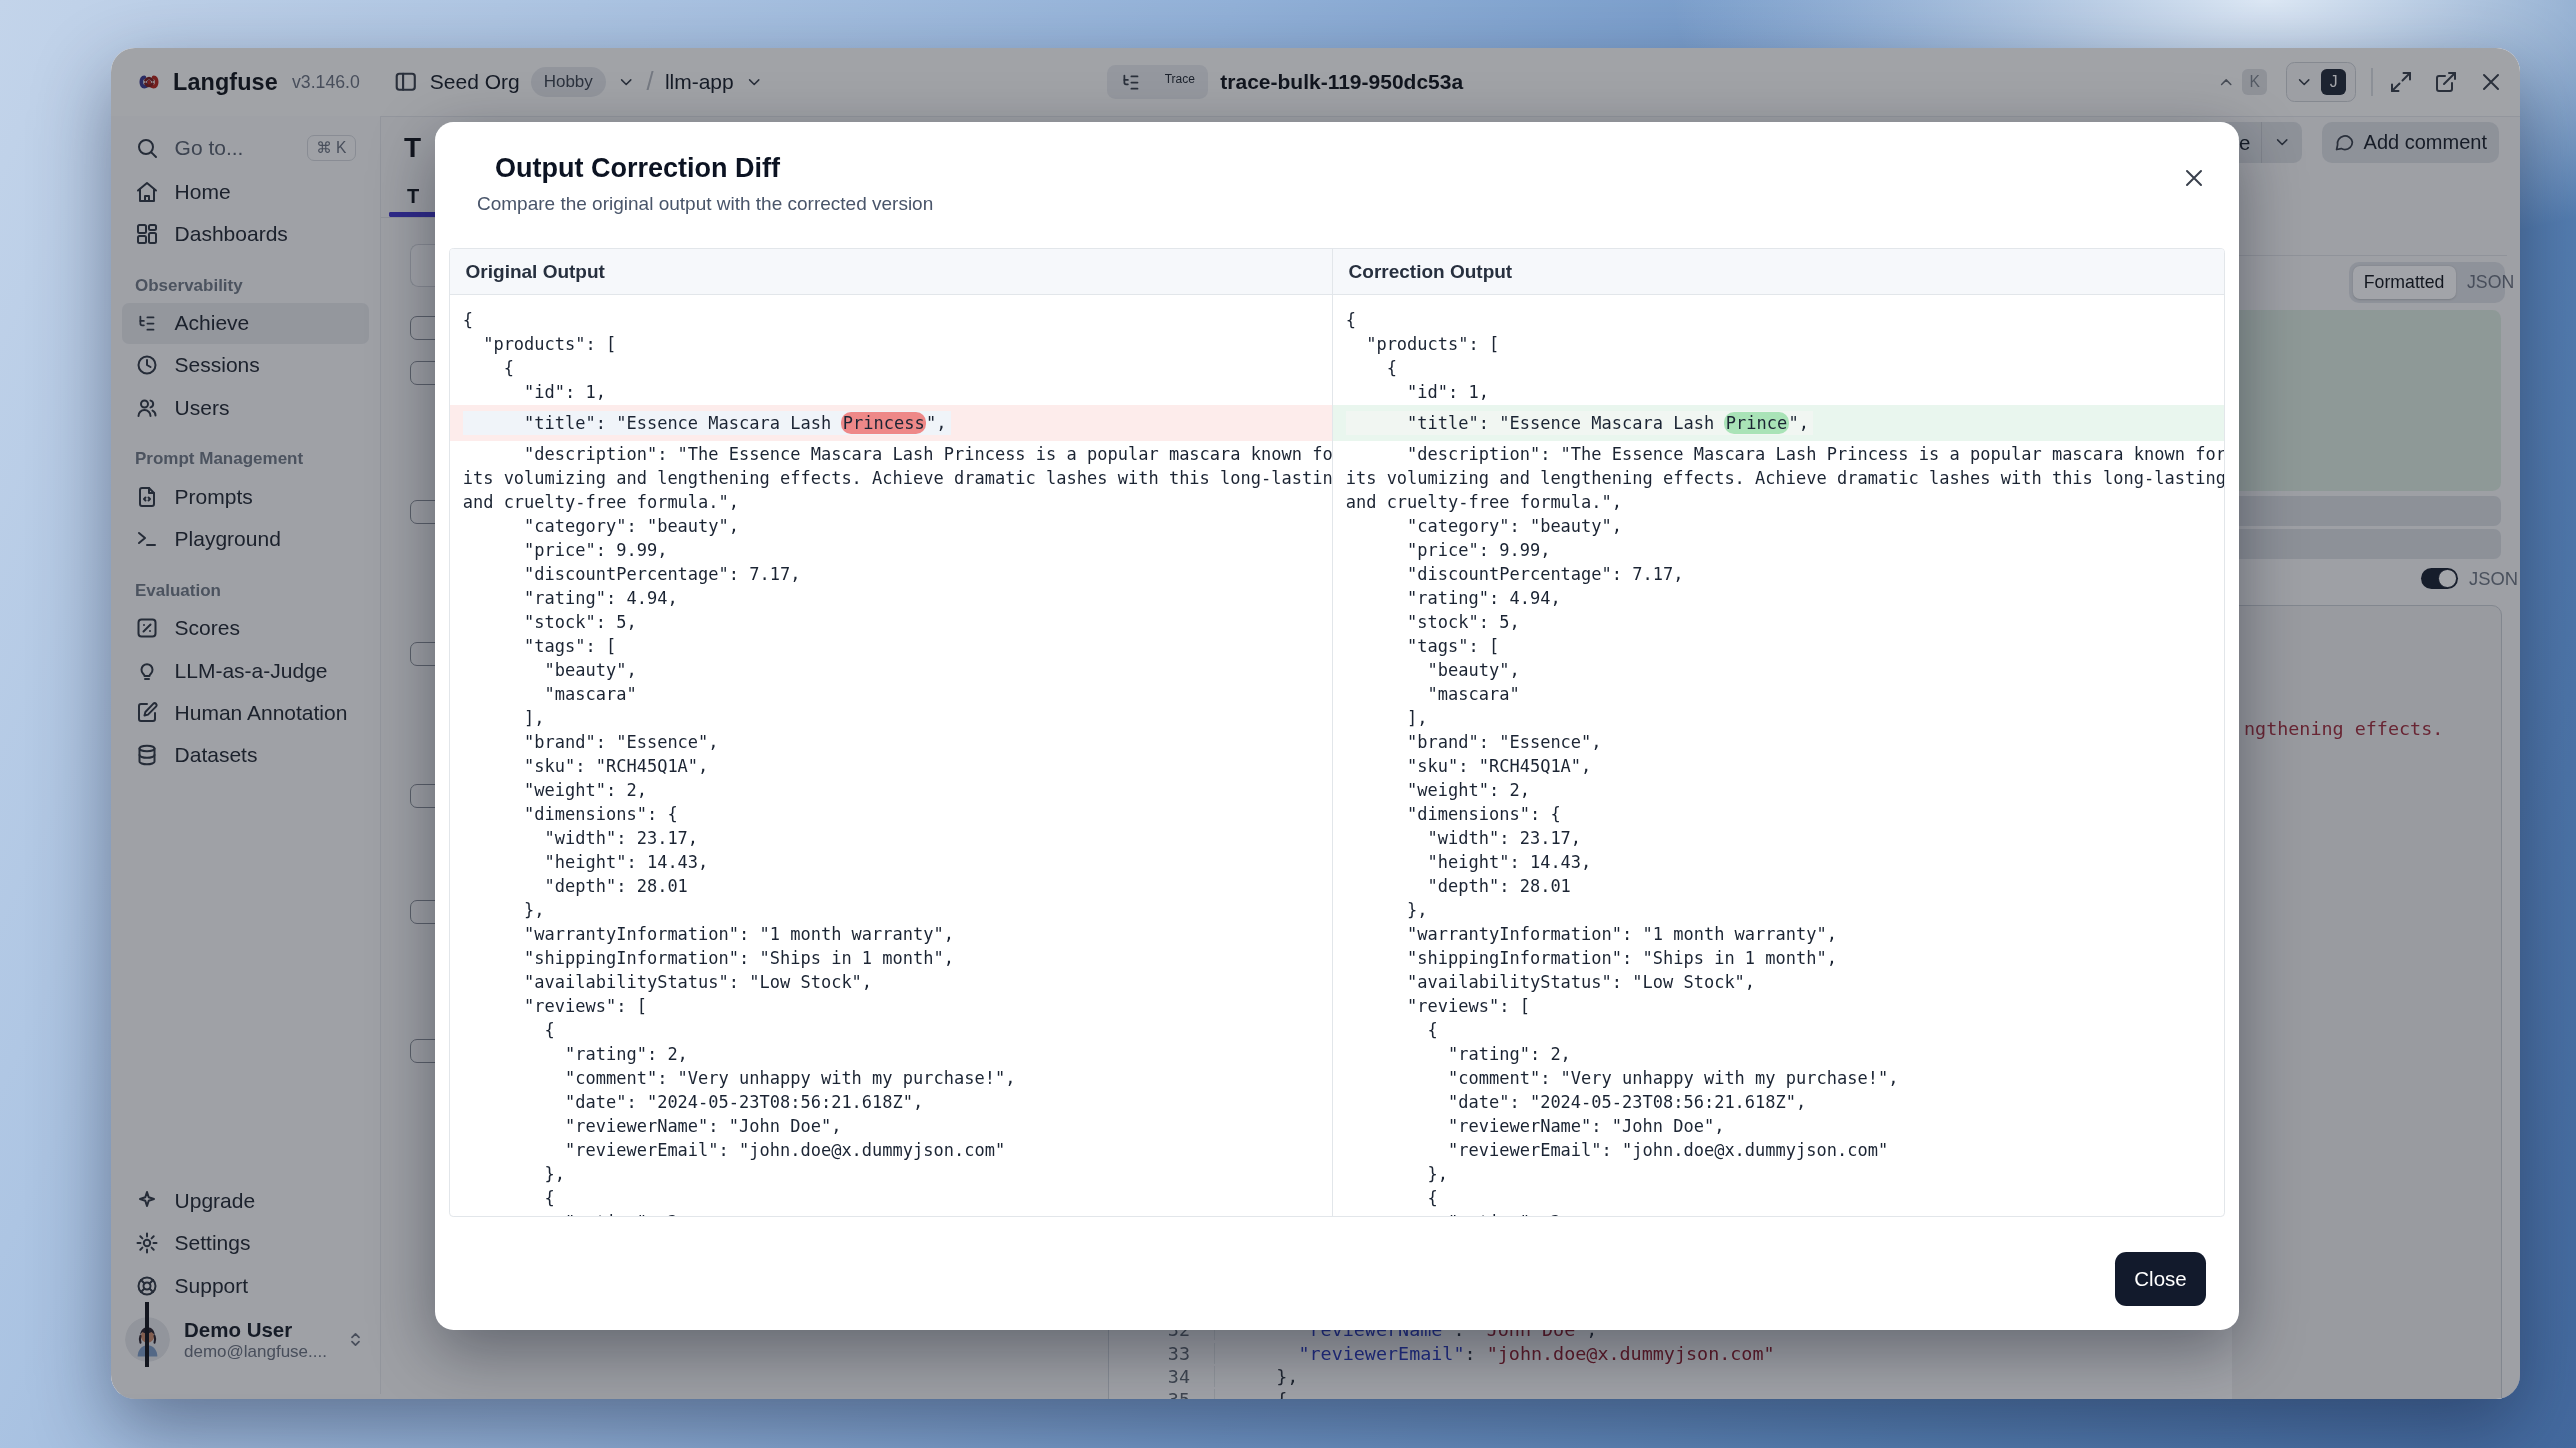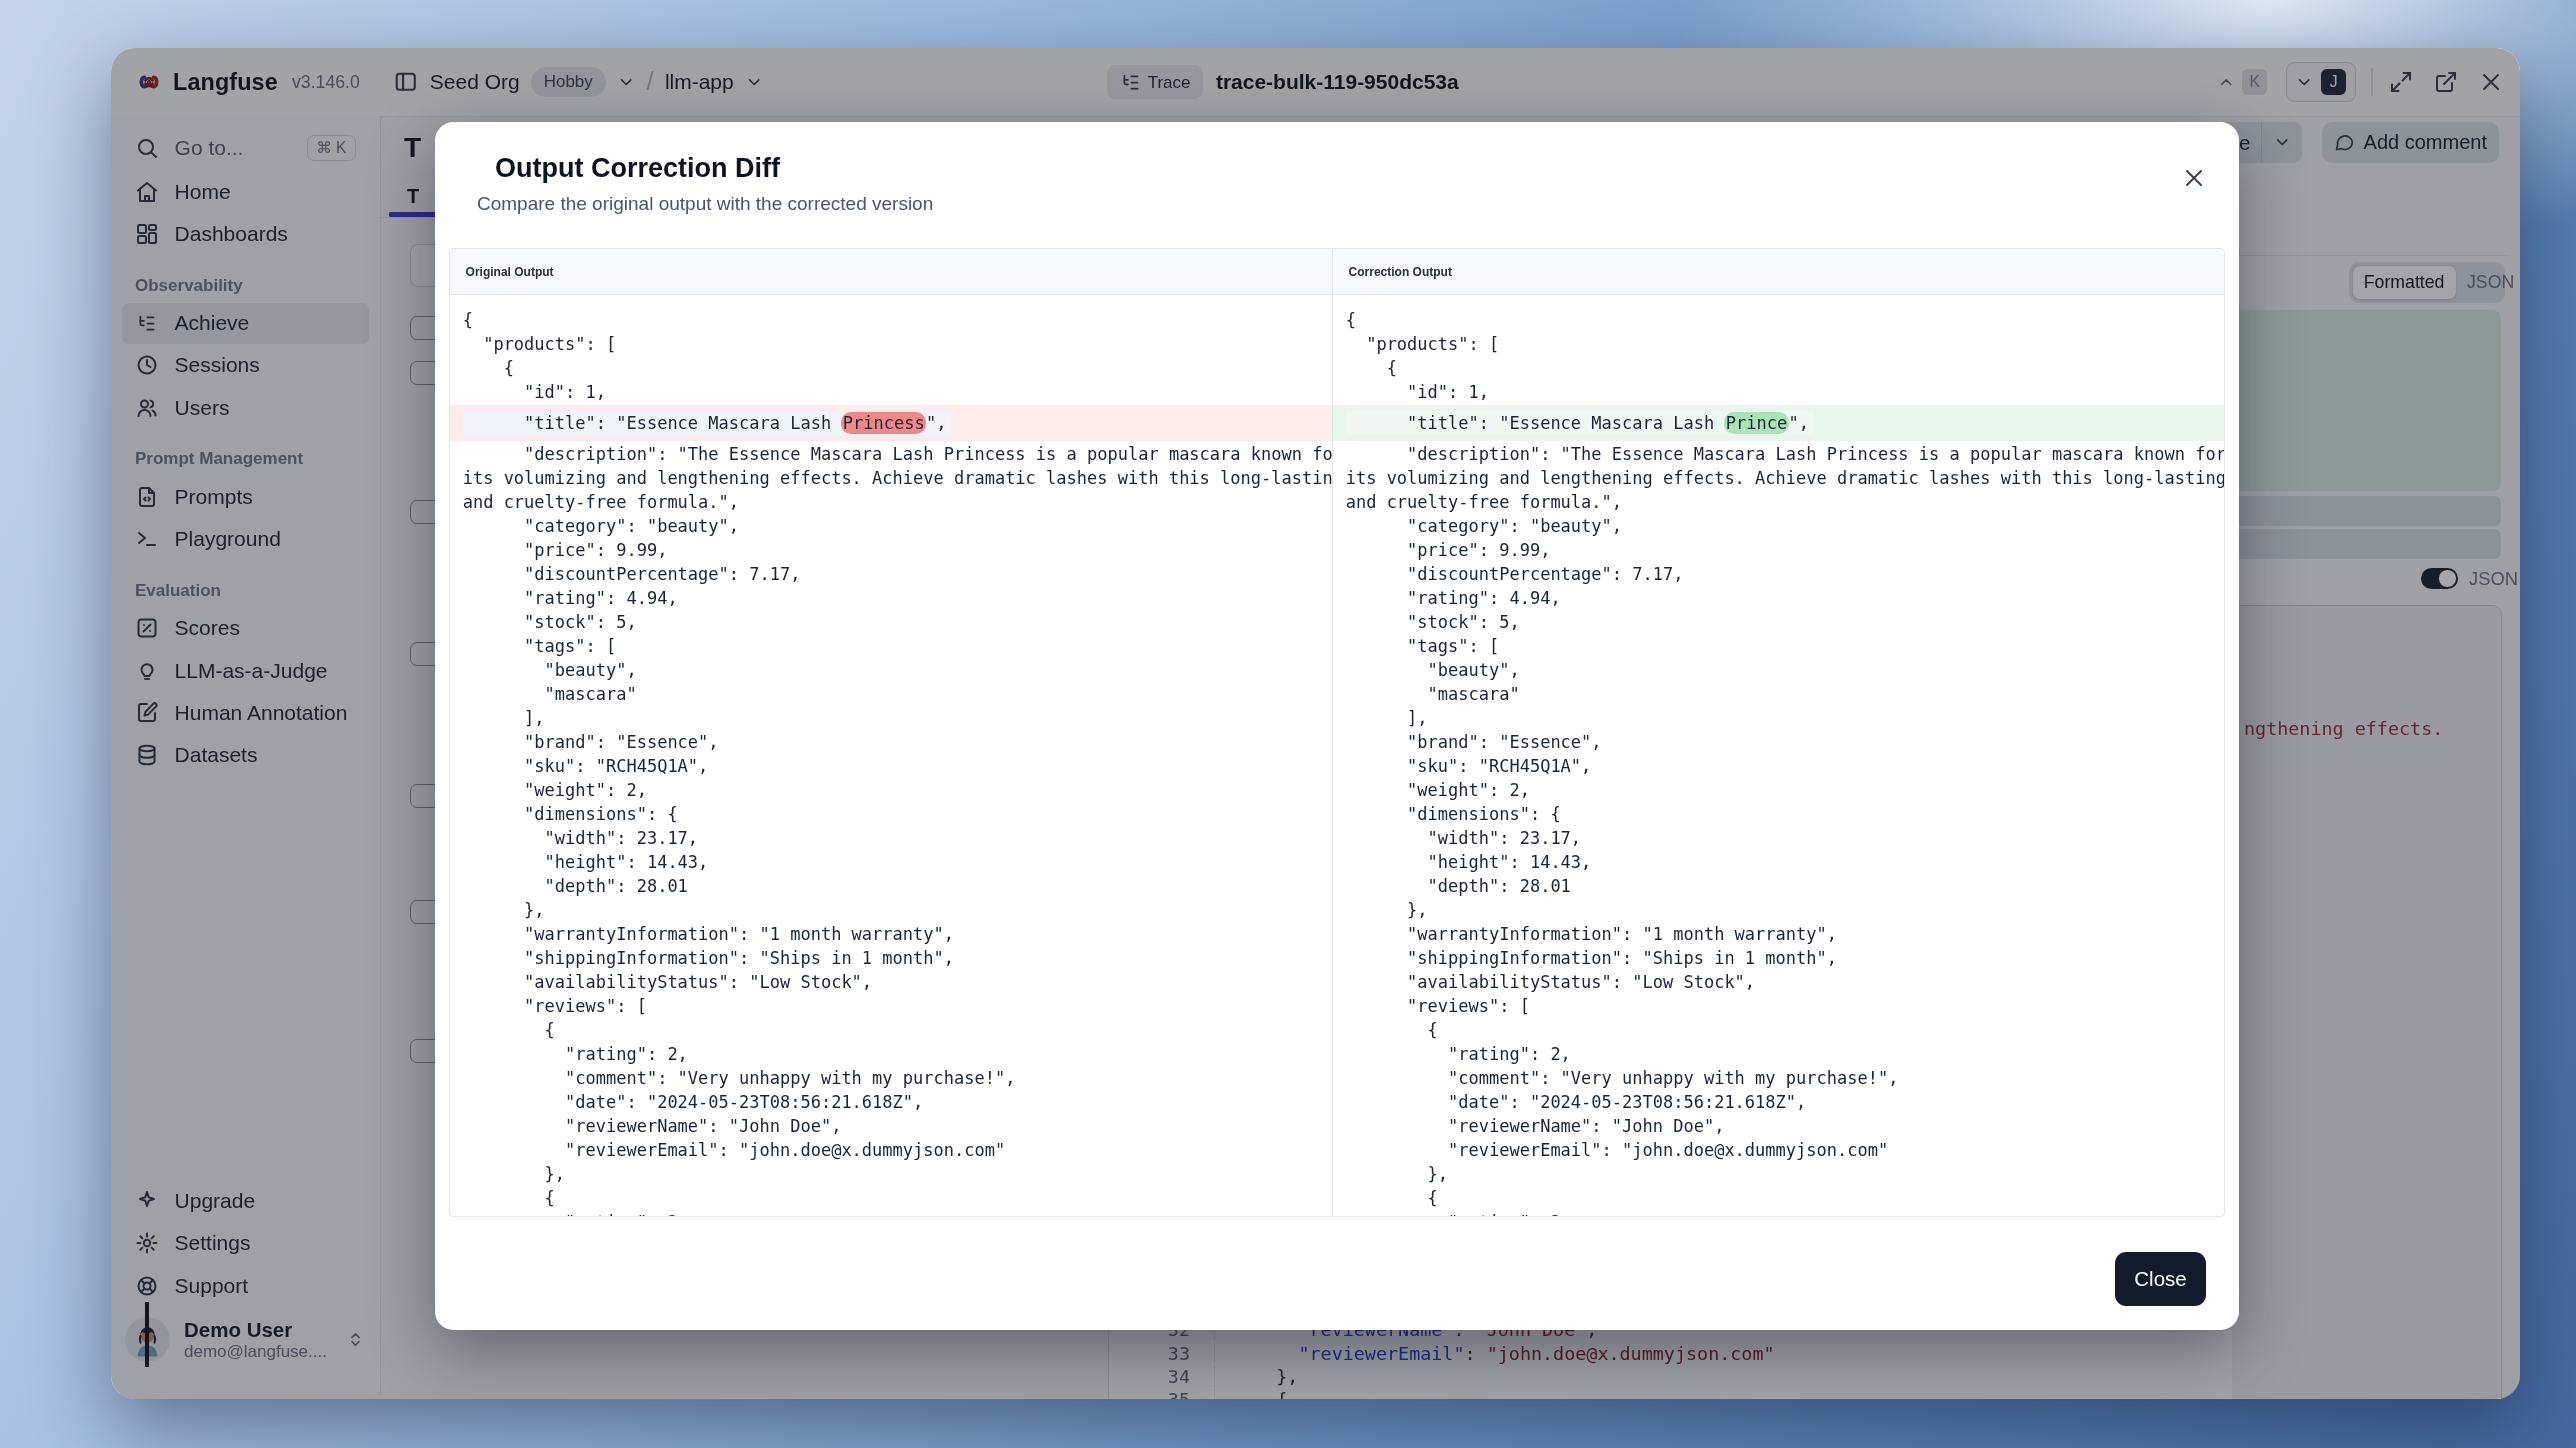--- a/index.html
+++ b/index.html
@@ -16,21 +16,21 @@
   .brand{left:24px;gap:10px}
   .brand b{font-size:23.4px;color:#14181f;letter-spacing:0.1px}
   .version{font-size:17.7px;color:#6b7280;margin-left:4.2px}
   .crumbs{left:282px;gap:11.3px}
   .icon{display:inline-flex;align-items:center;justify-content:center;color:#3a414d}
   .icon svg{display:block}
   .orgname,.projname{font-size:21px;color:#1b212c}
   .planbadge{background:#e2e4e9;border-radius:707px;padding:5px 12.7px;font-size:17px;color:#3f4652}
   .slash{font-size:25.5px;color:#b3b7be;font-weight:300;transform:translateY(-1.4px)}
   .tracegrp{left:996px;gap:12.7px}
-  .tracebadge{display:flex;align-items:flex-end;gap:7px;background:#e7e9ed;border-radius:8.5px;padding:6.4px 12.7px;font-size:17px;color:#252b36}
+  .tracebadge{display:flex;align-items:flex-start;gap:24px;background:#e7e9ed;border-radius:8.5px;padding:6.4px 12.7px;font-size:12px;color:#252b36}
   .tracetitle{font-size:21px;font-weight:600;color:#14181f}
   .tbright{display:flex;align-items:center;gap:10px}
   .navbtn{display:flex;align-items:center;gap:7px;height:38px;padding:0 8.5px;border-radius:8.5px}
   .navbtn.bordered{border:1.4px solid #cdd0d6;background:#f4f4f6}
   .key{width:25.5px;height:25.5px;border-radius:5.7px;display:flex;align-items:center;justify-content:center;font-size:15.6px}
   .key.light{background:#d4d7dc;color:#565e6a}
   .key.dark{background:#252c3a;color:#fff}
   .tb-divider{width:1.4px;height:28px;background:#d9dbe0;margin:0 5.7px}
   
   .sidebar{position:absolute;left:0;top:68px;bottom:5px;width:270px;background:#f7f7f9;border-right:0.7px solid #e4e6ea;z-index:2;display:flex;flex-direction:column;padding:10px 0 16px 0;box-sizing:border-box}
@@ -77,21 +77,21 @@
   .codeline pre{margin:0;font-family:inherit;white-space:pre}
   .c-key{color:#2d3bbf}.c-string{color:#8f1d2e}.c-plain{color:#2a313c}
   
   .overlay{position:absolute;inset:0;background:rgba(17,21,31,.38);z-index:10}
   .modal{position:absolute;left:324px;top:74px;width:1804px;height:1208px;background:#fff;border-radius:18.4px;z-index:20;box-shadow:0 21px 64px rgba(10,15,30,.4)}
   .m-title{position:absolute;left:60px;top:31px;font-size:27px;font-weight:700;color:#0c1322}
   .m-sub{position:absolute;left:42px;top:71px;font-size:19px;color:#49556a}
   .m-close{position:absolute;right:30px;top:40px;width:31px;height:31px;display:flex;align-items:center;justify-content:center;color:#5b6575;cursor:pointer}
   .difftable{position:absolute;left:14px;top:126px;width:1776px;height:969px;border:1.4px solid #e2e6ea;border-radius:4.2px;box-sizing:border-box;overflow:hidden}
   .diffhead{display:flex;height:45px;background:#f6f8fb;border-bottom:1.4px solid #e2e6ea}
-  .diffhead .cell{font-size:12px;font-weight:600;color:#27303f;display:flex;align-items:center;padding-left:15.6px;box-sizing:border-box}
+  .diffhead .cell{font-size:19px;font-weight:600;color:#27303f;display:flex;align-items:center;padding-left:15.6px;box-sizing:border-box}
   .cell.c1{width:882px}.cell.c2{flex:1;border-left:1.4px solid #e2e6ea}
   .diffbody{display:flex;height:921px}
   .diffcol{width:882px;overflow:hidden;padding-top:12.7px;box-sizing:border-box}
   .diffcol.right{flex:1;border-left:1.4px solid #e2e6ea}
   .code-ln{font-family:"DejaVu Sans Mono",monospace;font-size:17px;line-height:24px;white-space:pre;color:#1b2433;padding-left:12.7px}
   .diff-row{padding:5.7px 0;margin:1.4px 0}
   .diff-row .strip{display:inline-block;padding:2.1px 4.2px 2.1px 0;margin-left:12.7px}
   .diff-row pre{display:inline;margin:0;font-family:"DejaVu Sans Mono",monospace;font-size:17px;color:#1b2433}
   .word{border-radius:10px;padding:0.7px 1.4px}
   .m-closebtn{position:absolute;right:33px;bottom:24px;width:91px;height:54px;background:#121a2c;color:#fff;font-size:20.5px;font-weight:500;border:none;border-radius:11.3px;display:flex;align-items:center;justify-content:center;cursor:pointer}

